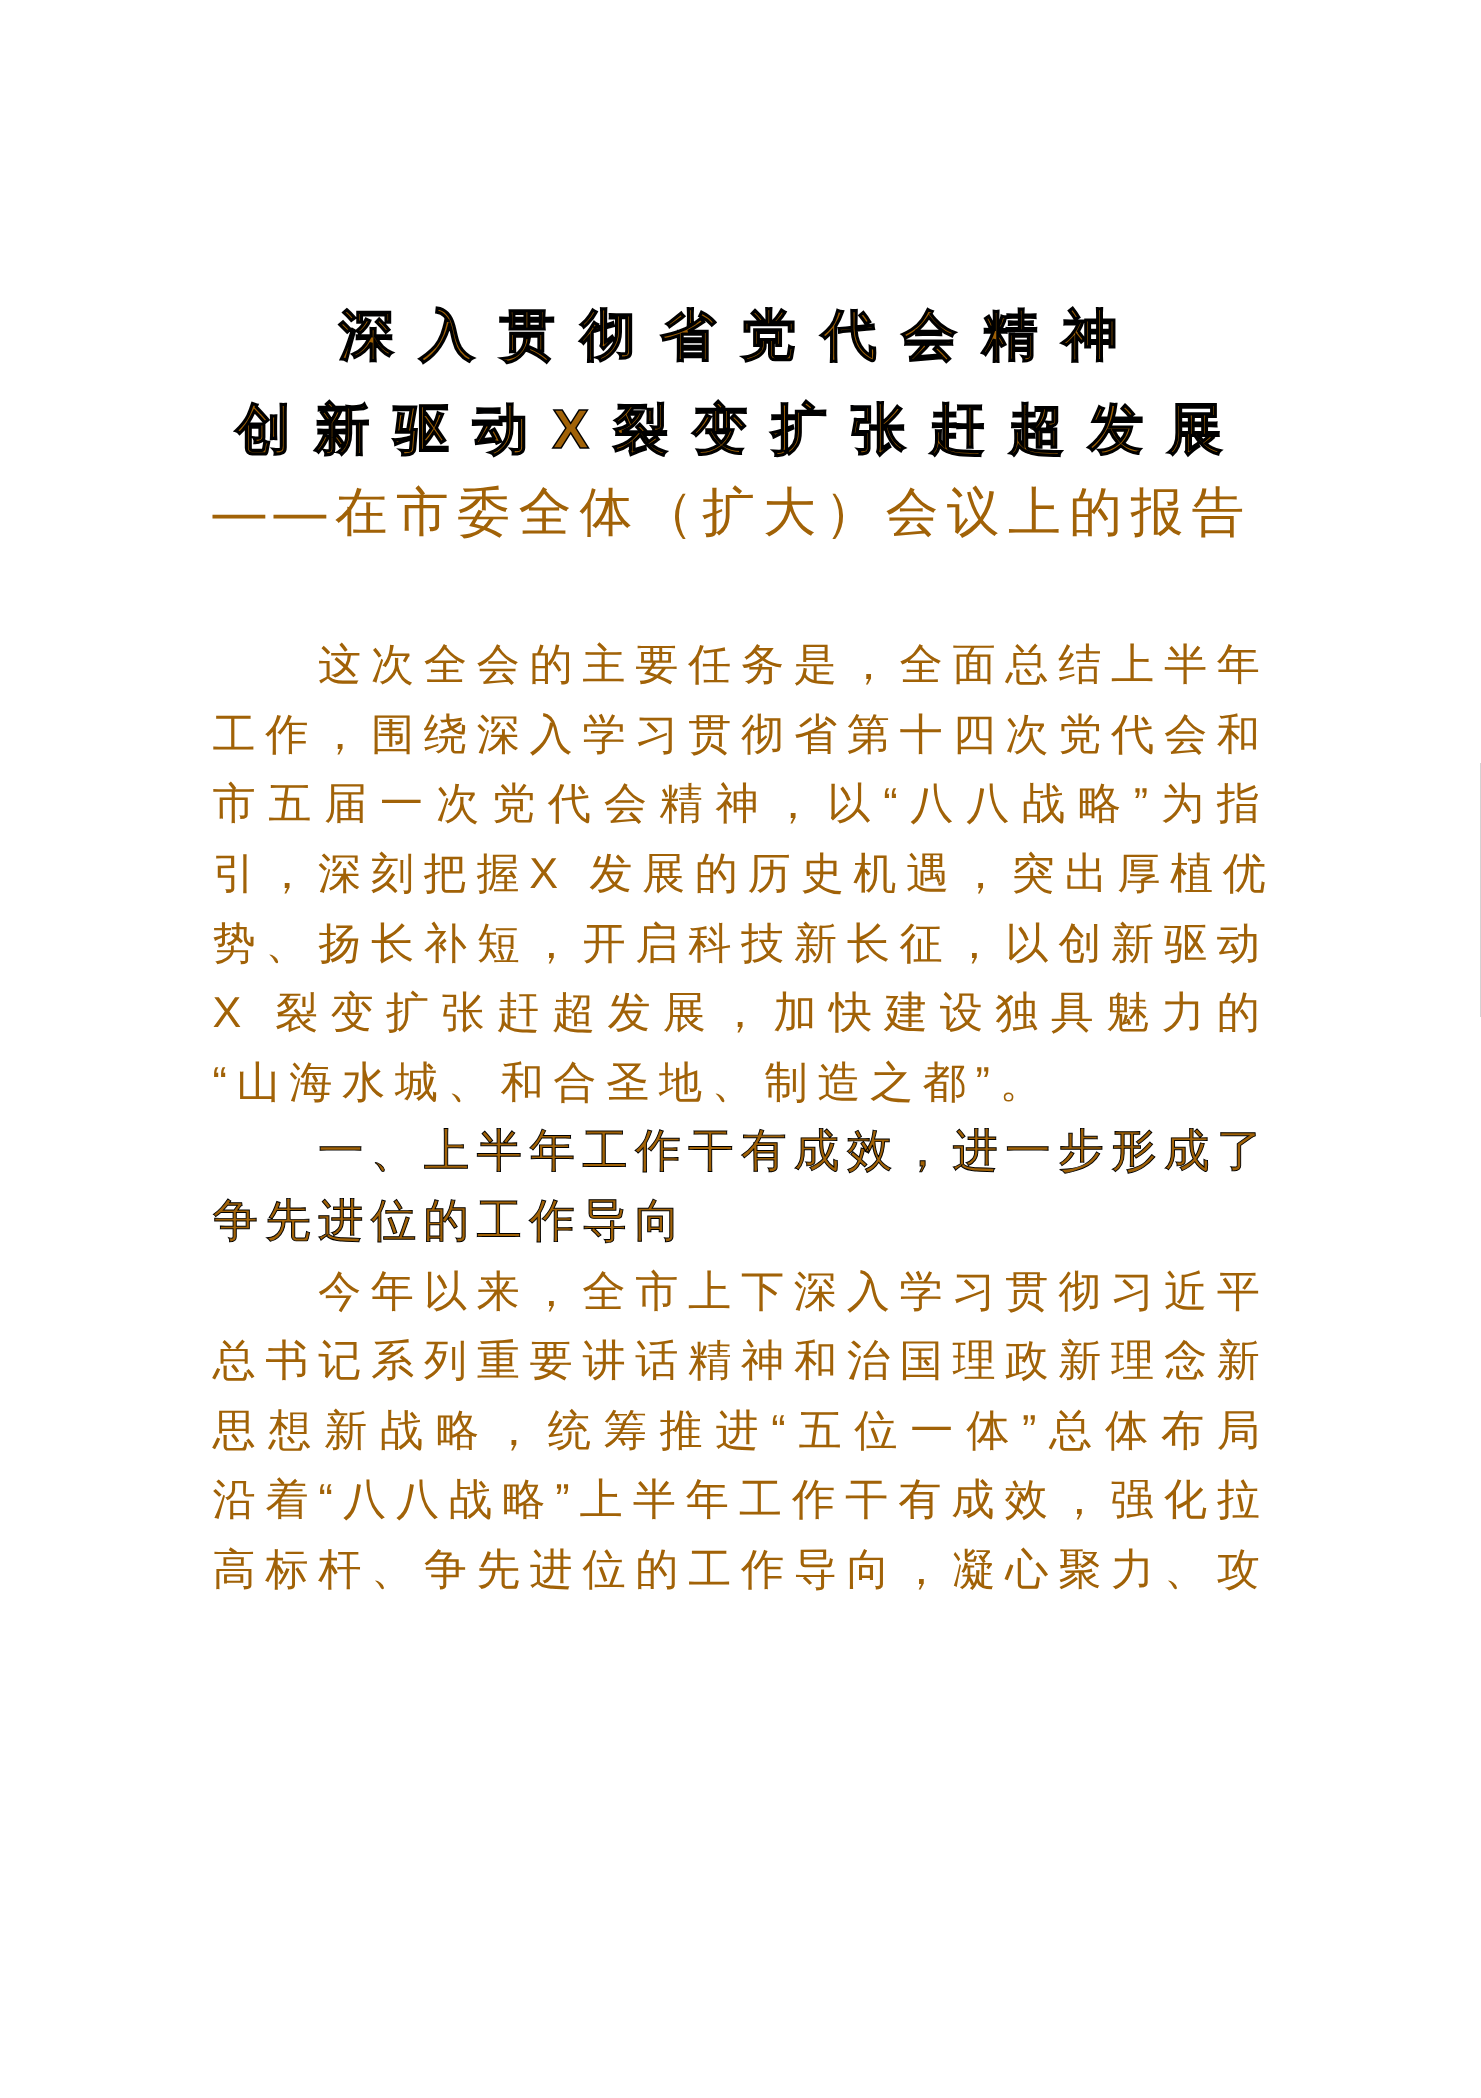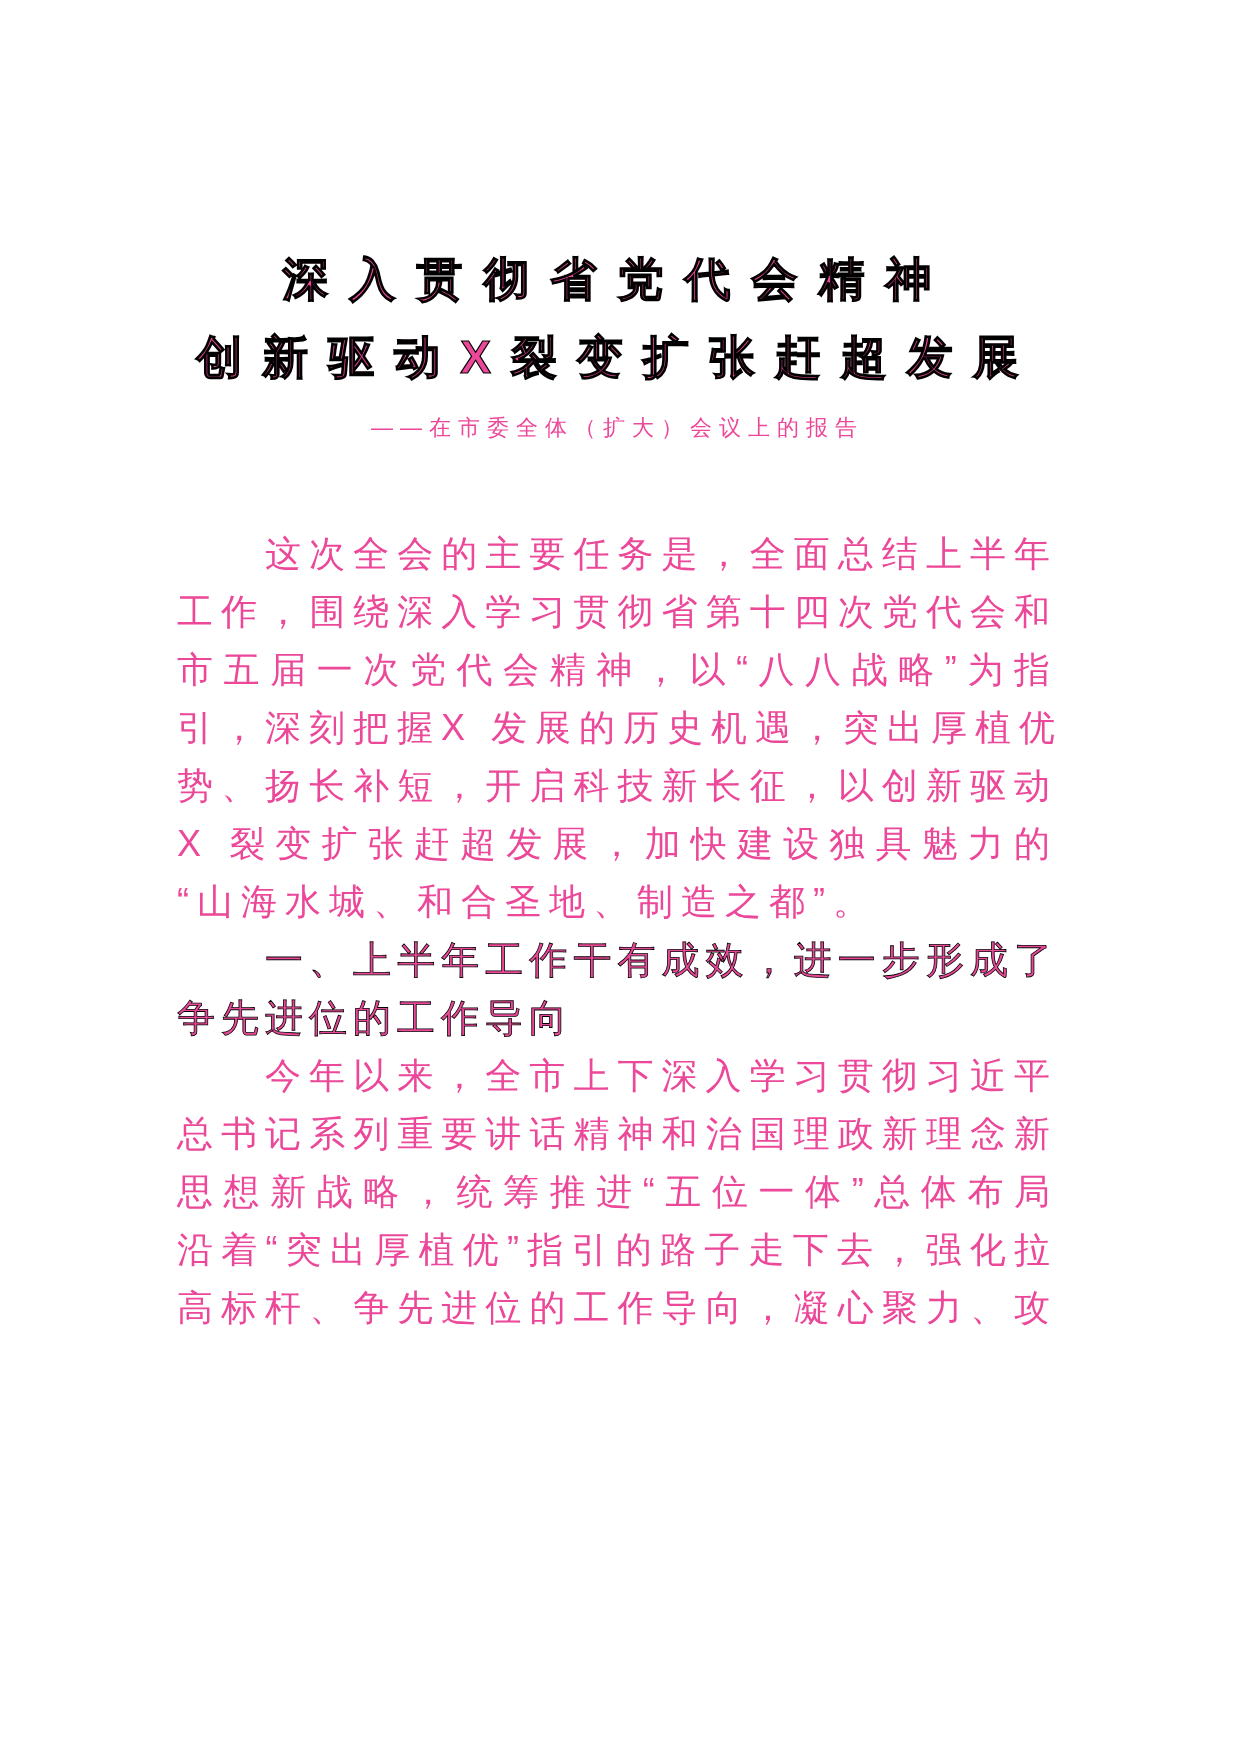--- a/index.html
+++ b/index.html
@@ -2,21 +2,21 @@
 <html><head>
 <meta charset="utf-8">
 <style>
   html, body { margin: 0; padding: 0; background: #808080; }
   .page {
     position: relative;
     width: 1234px;
     height: 1748px;
     margin: 0 auto;
     background: #ffffff;
-    color: #ec4899;
+    color: #a16207;
     font-family: "Liberation Sans", sans-serif;
     overflow: hidden;
   }
   .column {
     padding: 248px 176px 0 177px; 
   }
   .title {
     font-size: 46px;
     font-weight: 700;
     -webkit-text-stroke: 1.2px #000;
@@ -25,24 +25,24 @@
     text-align: center;
     letter-spacing: 21px;
     white-space: nowrap;
   }
   .title-2 {
     margin-top: 16px;
     letter-spacing: 20px;
   }
   .subtitle {
     margin-top: 17px;
-    font-size: 22px;
+    font-size: 44px;
     line-height: 46px;
     height: 46px;
-    text-align: center;
+    text-align: left;
     letter-spacing: 7px;
     white-space: nowrap;
   }
   .body-text {
     margin-top: 74px;
     font-size: 36px;
   }
   .line {
     line-height: 58px;
     height: 58px;
@@ -83,18 +83,18 @@
       <div class="line j">X 裂变扩张赶超发展，加快建设独具魅力的</div>
       <div class="line">“山海水城、和合圣地、制造之都”。</div>
 
 
       <div class="line hd indent j">一、上半年工作干有成效，进一步形成了</div>
       <div class="line hd">争先进位的工作导向</div>
 
       <div class="line indent j">今年以来，全市上下深入学习贯彻习近平</div>
       <div class="line j">总书记系列重要讲话精神和治国理政新理念新</div>
       <div class="line j">思想新战略，统筹推进“五位一体”总体布局</div>
-      <div class="line j">沿着“突出厚植优”指引的路子走下去，强化拉</div>
+      <div class="line j">沿着“八八战略”上半年工作干有成效，强化拉</div>
       <div class="line j">高标杆、争先进位的工作导向，凝心聚力、攻</div>
 
     </div>
   </div>
 </div>
 
 </body></html>

